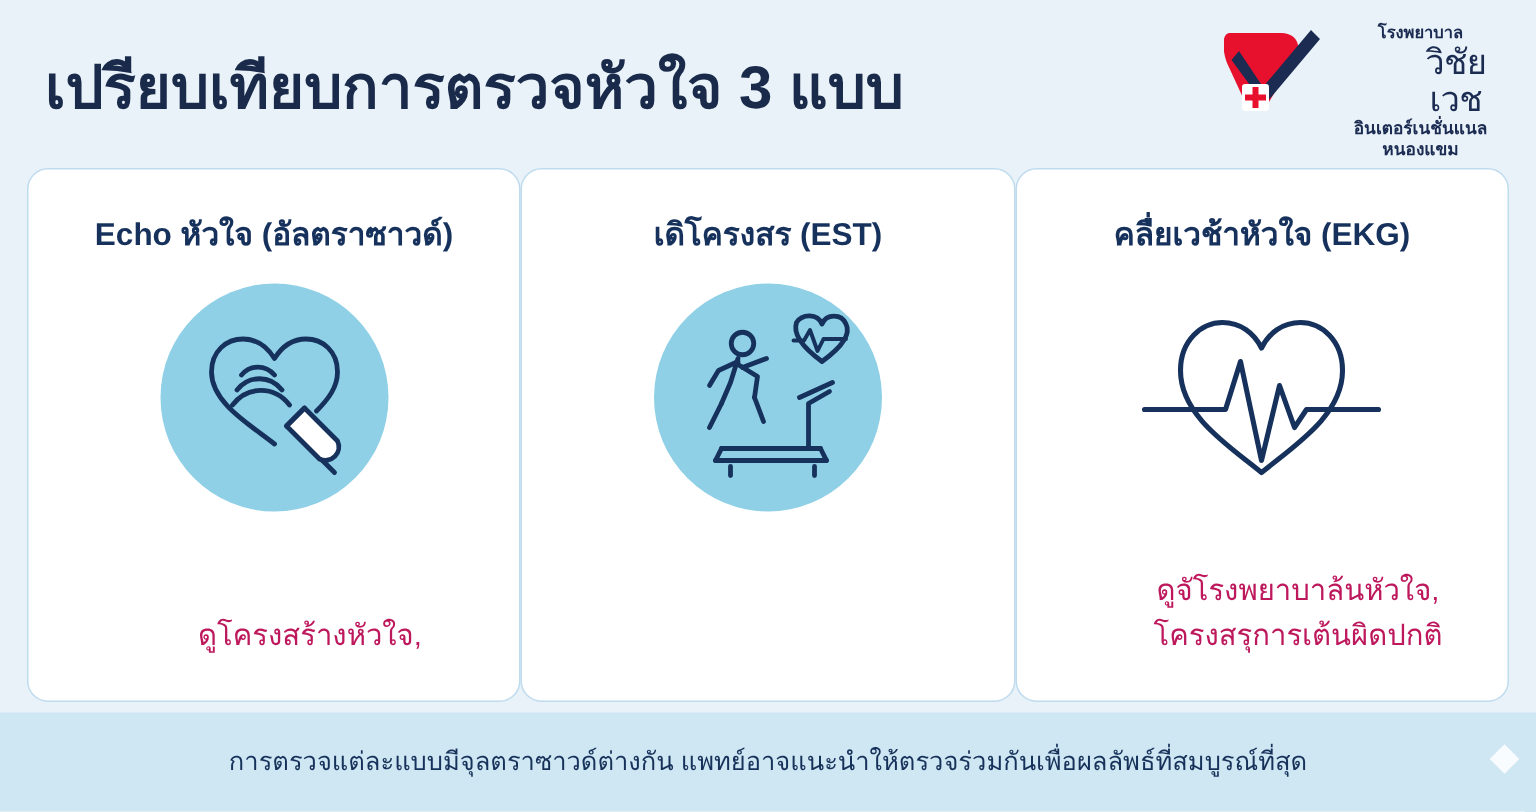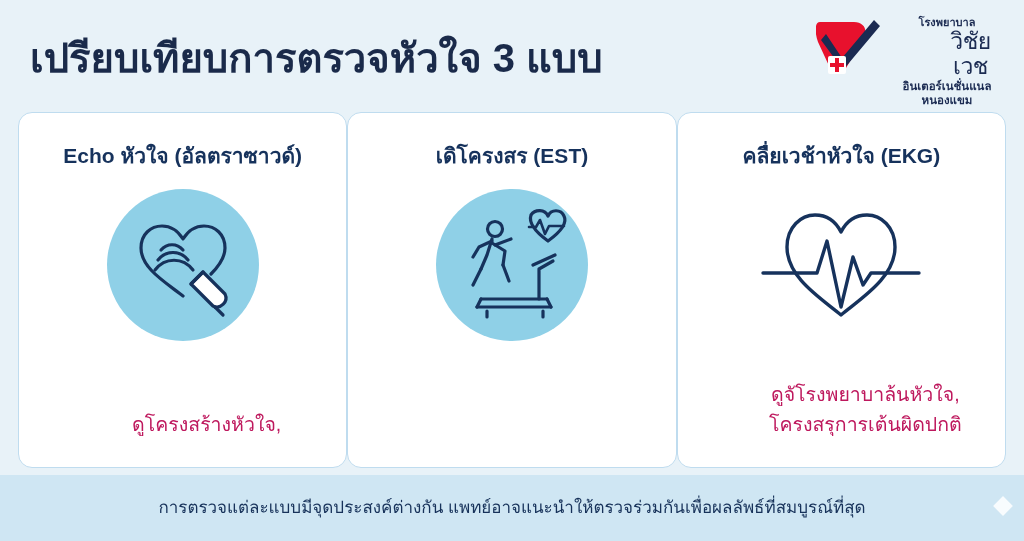--- a/index.html
+++ b/index.html
@@ -276,17 +276,17 @@
       </div>
       <div class="card-desc">
         <span>ดูจัโรงพยาบาล้นหัวใจ,</span>
         <span>โครงสรุการเต้นผิดปกติ</span>
       </div>
     </div>
 
   </div>
 
   <div class="footer">
-    <div class="footer-text">การตรวจแต่ละแบบมีจุดประสงค์ต่างกัน  แพทย์อาจแนะนำให้ตรวจร่วมกันเพื่อผลลัพธ์ที่สมบูรณ์ที่สุด</div>
+    <div class="footer-text">การตรวจแต่ละแบบมีจุลตราซาวด์ต่างกัน  แพทย์อาจแนะนำให้ตรวจร่วมกันเพื่อผลลัพธ์ที่สมบูรณ์ที่สุด</div>
     <div class="footer-diamond"></div>
   </div>
 
 </div>
 
 </body></html>

